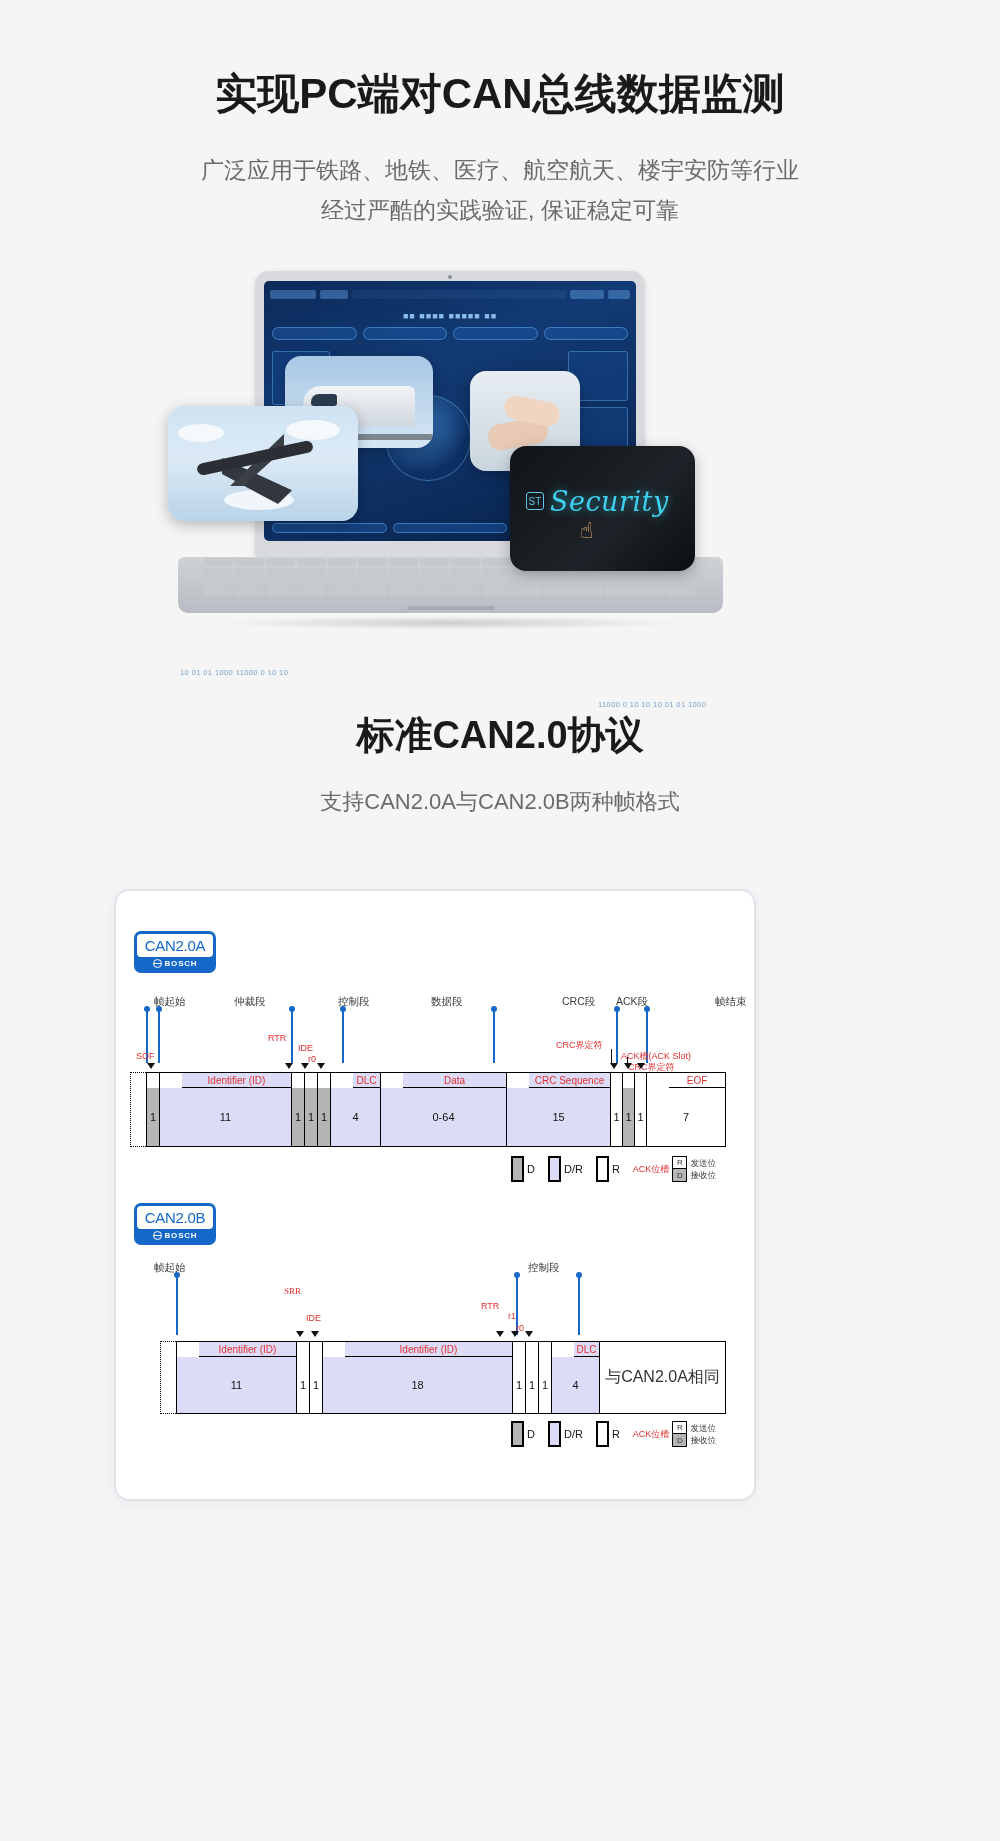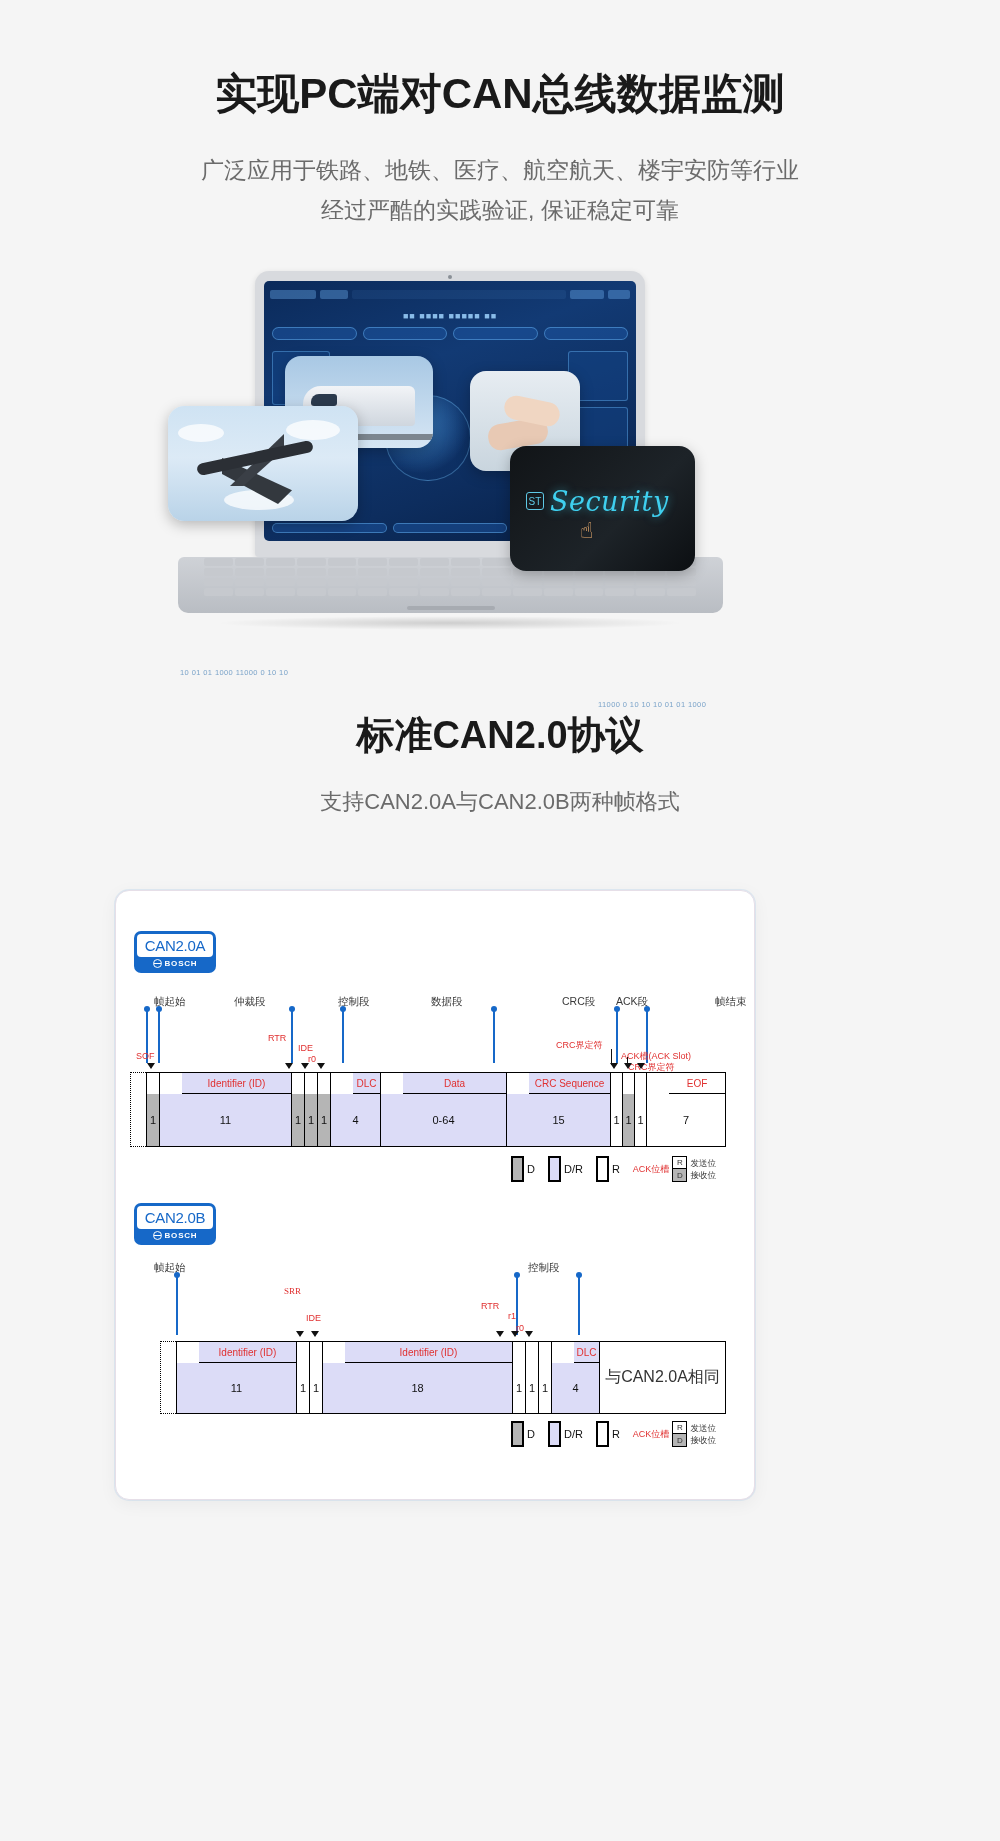--- a/index.html
+++ b/index.html
@@ -192,21 +192,21 @@
   .arrow-dn {
     position:absolute; width:0;height:0;
     border-left:4px solid transparent; border-right:4px solid transparent;
     border-top:6px solid #111;
   }
 
   .frame { position:absolute; display:flex; border:1px solid #000; }
   .cell { border-right:1px solid #000; display:flex; flex-direction:column; }
   .cell:last-child { border-right:none; }
   .cell .hd {
-    height:21px; border-bottom:1px solid #000;
+    height:15px; border-bottom:1px solid #000;
     display:flex; align-items:center; justify-content:center;
     color:#e03030; font-size:10px; white-space:nowrap;margin-left:22px;
   }
   .cell .bd {
     flex:1; display:flex; align-items:center; justify-content:center;
     color:#111; font-size:11px;
   }
   .c-purple .hd, .c-purple .bd { background:#dcdcf7; }
   .c-gray .hd, .c-gray .bd { background:#b5b5b5; }
   .c-white .hd, .c-white .bd { background:#fff; }

